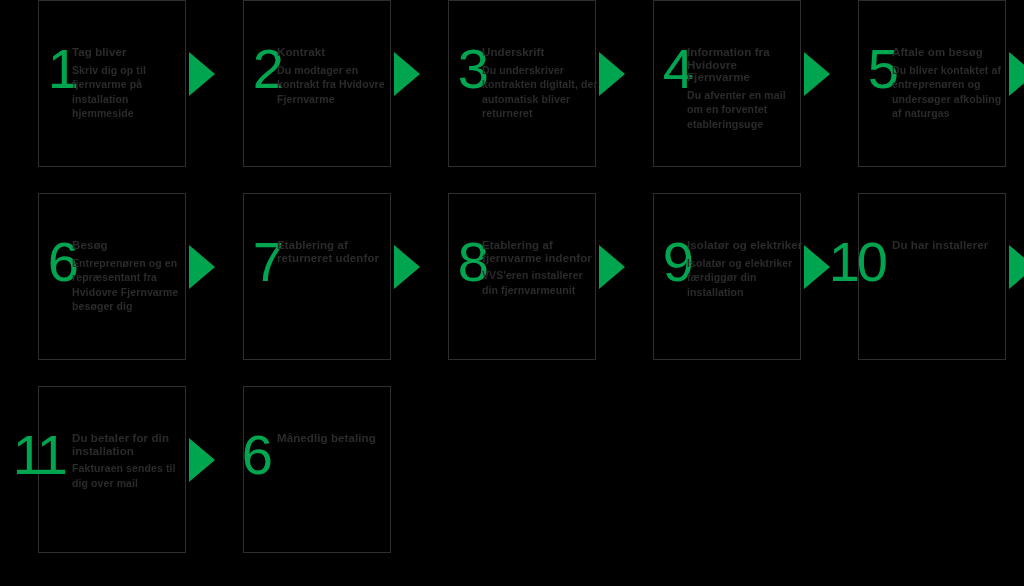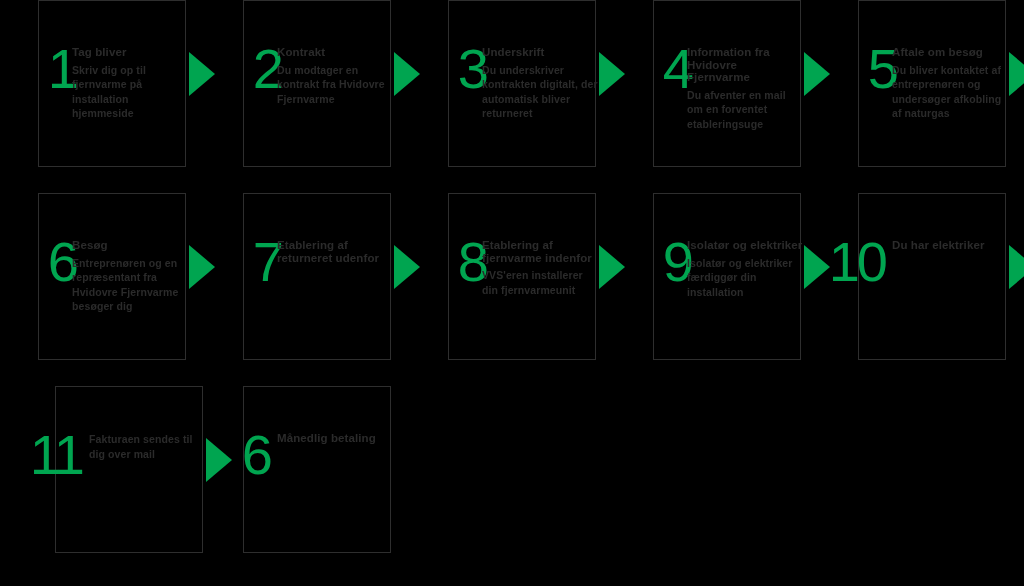--- a/index.html
+++ b/index.html
@@ -240,37 +240,38 @@
         <svg width="26" height="44" viewBox="0 0 26 44">
             <polygon points="0,0 26,22 0,44" fill="#00a550"></polygon>
           </svg>
       </div>
     </div>
 
     <div class="step wide-number" style="left:820px">
       <div class="step-box"></div>
       <div class="step-number">10</div>
       <div class="step-text">
-        <p class="step-title">Du har elektriker</p>
+        <p class="step-title">Du har installerer</p>
       </div>
       <div class="step-arrow">
         <svg width="26" height="44" viewBox="0 0 26 44">
             <polygon points="0,0 26,22 0,44" fill="#00a550"></polygon>
           </svg>
       </div>
     </div>
 
   </div>
 
   <div class="flow-row row-3">
 
-    <div class="step wide-number" style="left:17px">
+    <div class="step wide-number" style="left:0px">
       <div class="step-box"></div>
       <div class="step-number">11</div>
       <div class="step-text">
+        <p class="step-title">Du betaler for din installation</p>
         <p class="step-desc">Fakturaen sendes til dig over mail</p>
       </div>
       <div class="step-arrow">
         <svg width="26" height="44" viewBox="0 0 26 44">
             <polygon points="0,0 26,22 0,44" fill="#00a550"></polygon>
           </svg>
       </div>
     </div>
 
     <div class="step wide-number" style="left:205px">

